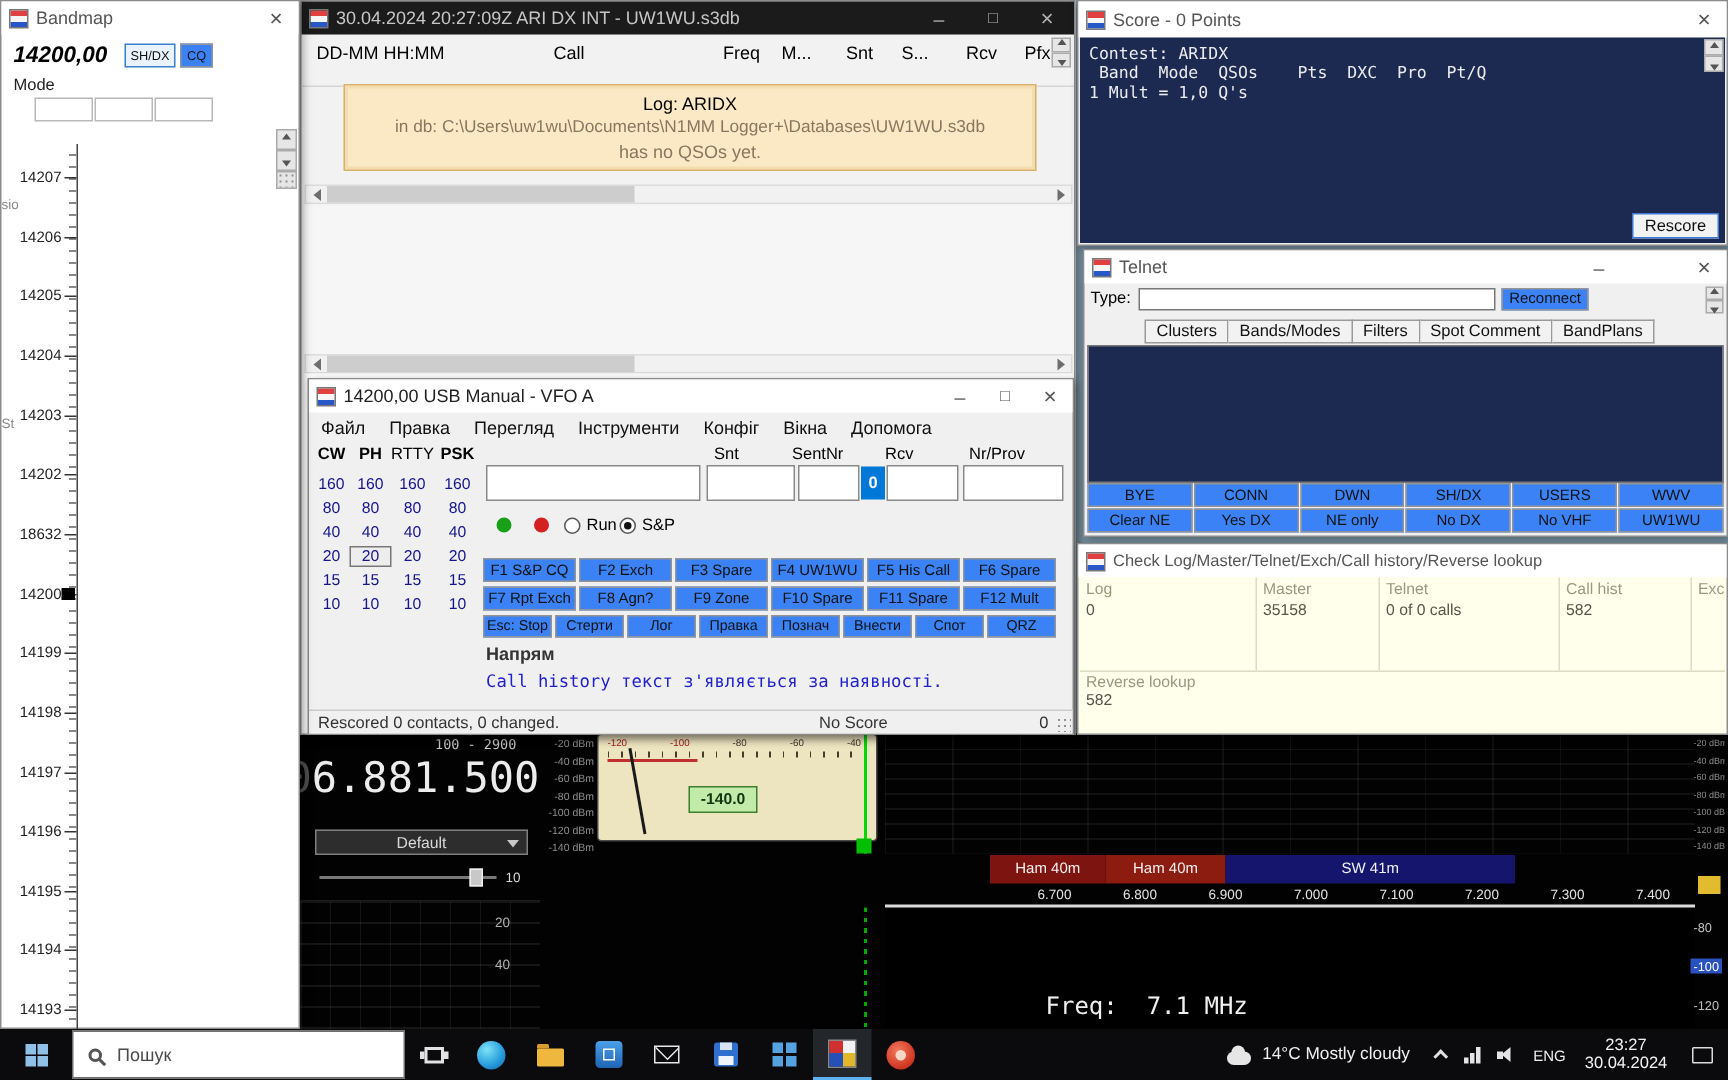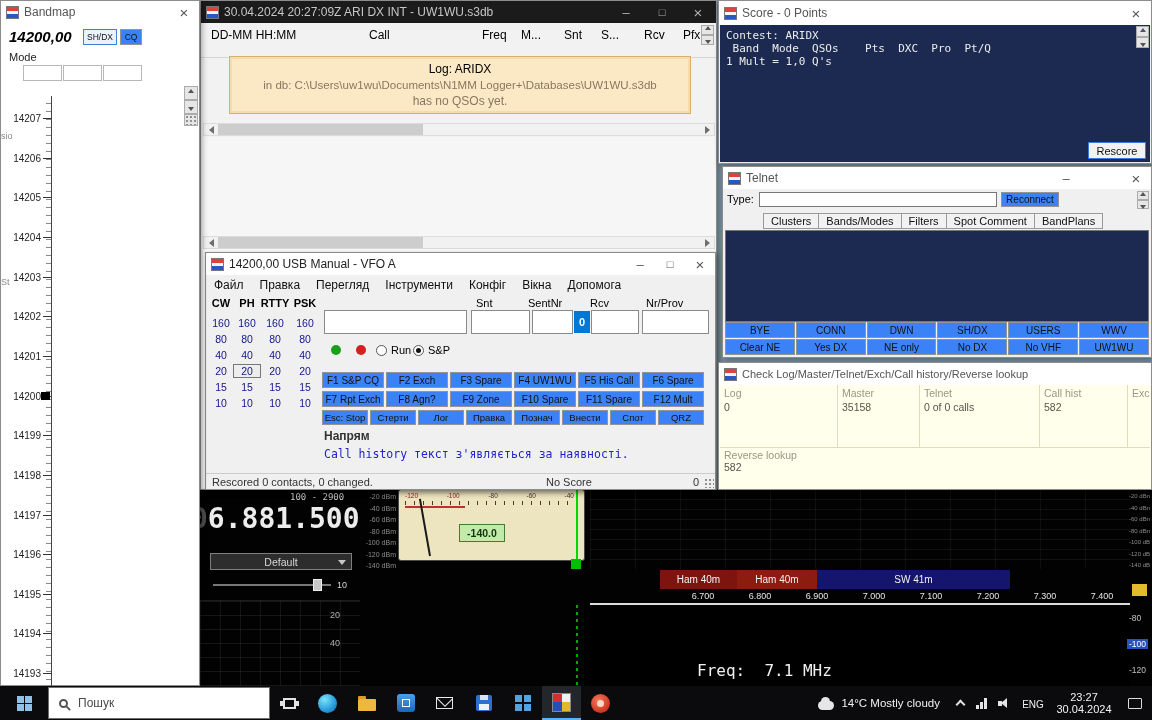--- a/index.html
+++ b/index.html
@@ -80,21 +80,21 @@
   .spk::before{content:"";position:absolute;left:0;top:3px;width:4px;height:5px;background:#E4E4E4}
   .spk::after{content:"";position:absolute;left:3px;top:0;border-top:5.5px solid transparent;border-bottom:5.5px solid transparent;border-right:6px solid #E4E4E4}
   .notif{width:14px;height:11px;border:1.5px solid #DDD;border-radius:1px}
   .caret{position:absolute;right:5px;top:6px;border:4px solid transparent;border-top:5px solid #C8C8C8}
 </style>
 </head>
 <body>
 
 <div class="abs" style="left:200px;top:489px;width:952px;height:197px;background:#020202;overflow:hidden">
   <span class="abs mono" style="left:90px;top:3px;font-size:9px;color:#C8C8C8">100 - 2900</span>
-  <div class="abs mono" style="left:-9px;top:13px;font-size:28px;font-weight:bold;color:#ECECEC;display:flex">
+  <div class="abs mono" style="left:-9px;top:13px;font-size:28px;font-weight:normal;color:#ECECEC;display:flex">
     <span style="color:#4E4E4E">0</span>
       <span>6.881.500</span>
   </div>
   <div class="abs" style="left:10px;top:64px;width:142px;height:17px;background:#2D2D2D;border:1px solid #7E7E7E;display:flex;align-items:center;justify-content:center">
     <span style="font-size:10.5px;color:#D8D8D8">Default</span>
     <i class="caret"></i>
   </div>
   <div class="abs" style="left:13px;top:89px;width:118px;height:14px">
     <div class="abs" style="left:0;top:6px;width:118px;height:2px;background:#787878"></div>
     <div class="abs" style="left:100px;top:1px;width:9px;height:12px;background:#C8C8C8;border:1px solid #EEE"></div>
@@ -226,21 +226,21 @@
     <span class="menu-item">Правка</span>
     <span class="menu-item">Перегляд</span>
     <span class="menu-item">Інструменти</span>
     <span class="menu-item">Конфіг</span>
     <span class="menu-item">Вікна</span>
     <span class="menu-item">Допомога</span>
   </div>
 
   <span class="abs" style="left:2px;top:44px;width:26px;text-align:center;font-size:11px;font-weight:bold">CW</span>
   <span class="abs" style="left:28px;top:44px;width:26px;text-align:center;font-size:11px;font-weight:bold">PH</span>
-  <span class="abs" style="left:54px;top:44px;width:30px;text-align:center;font-size:11px;font-weight:bold">RTTY</span>
+  <span class="abs" style="left:54px;top:44px;width:30px;text-align:center;font-size:11px;font-weight:normal">RTTY</span>
   <span class="abs" style="left:86px;top:44px;width:26px;text-align:center;font-size:11px;font-weight:bold">PSK</span>
 
   <span class="abs" style="left:2px;top:64px;width:26px;text-align:center;font-size:10.5px;color:#14148C">160</span>
   <span class="abs" style="left:28px;top:64px;width:26px;text-align:center;font-size:10.5px;color:#14148C">160</span>
   <span class="abs" style="left:54px;top:64px;width:30px;text-align:center;font-size:10.5px;color:#14148C">160</span>
   <span class="abs" style="left:86px;top:64px;width:26px;text-align:center;font-size:10.5px;color:#14148C">160</span>
   <span class="abs" style="left:2px;top:80px;width:26px;text-align:center;font-size:10.5px;color:#14148C">80</span>
   <span class="abs" style="left:28px;top:80px;width:26px;text-align:center;font-size:10.5px;color:#14148C">80</span>
   <span class="abs" style="left:54px;top:80px;width:30px;text-align:center;font-size:10.5px;color:#14148C">80</span>
   <span class="abs" style="left:86px;top:80px;width:26px;text-align:center;font-size:10.5px;color:#14148C">80</span>
@@ -368,21 +368,21 @@
     </div>
   <div class="abs" style="left:0;top:271px;width:50px;height:11px">
       <span class="bm-lbl">14203</span>
       <i class="bm-tick"></i>
     </div>
   <div class="abs" style="left:0;top:310px;width:50px;height:11px">
       <span class="bm-lbl">14202</span>
       <i class="bm-tick"></i>
     </div>
   <div class="abs" style="left:0;top:350px;width:50px;height:11px">
-      <span class="bm-lbl">14201</span>
+      <span class="bm-lbl">18632</span>
       <i class="bm-tick"></i>
     </div>
   <div class="abs" style="left:0;top:390px;width:50px;height:11px">
       <span class="bm-lbl">14200</span>
       <i class="bm-tick"></i>
     </div>
   <div class="abs" style="left:0;top:429px;width:50px;height:11px">
       <span class="bm-lbl">14199</span>
       <i class="bm-tick"></i>
     </div>

